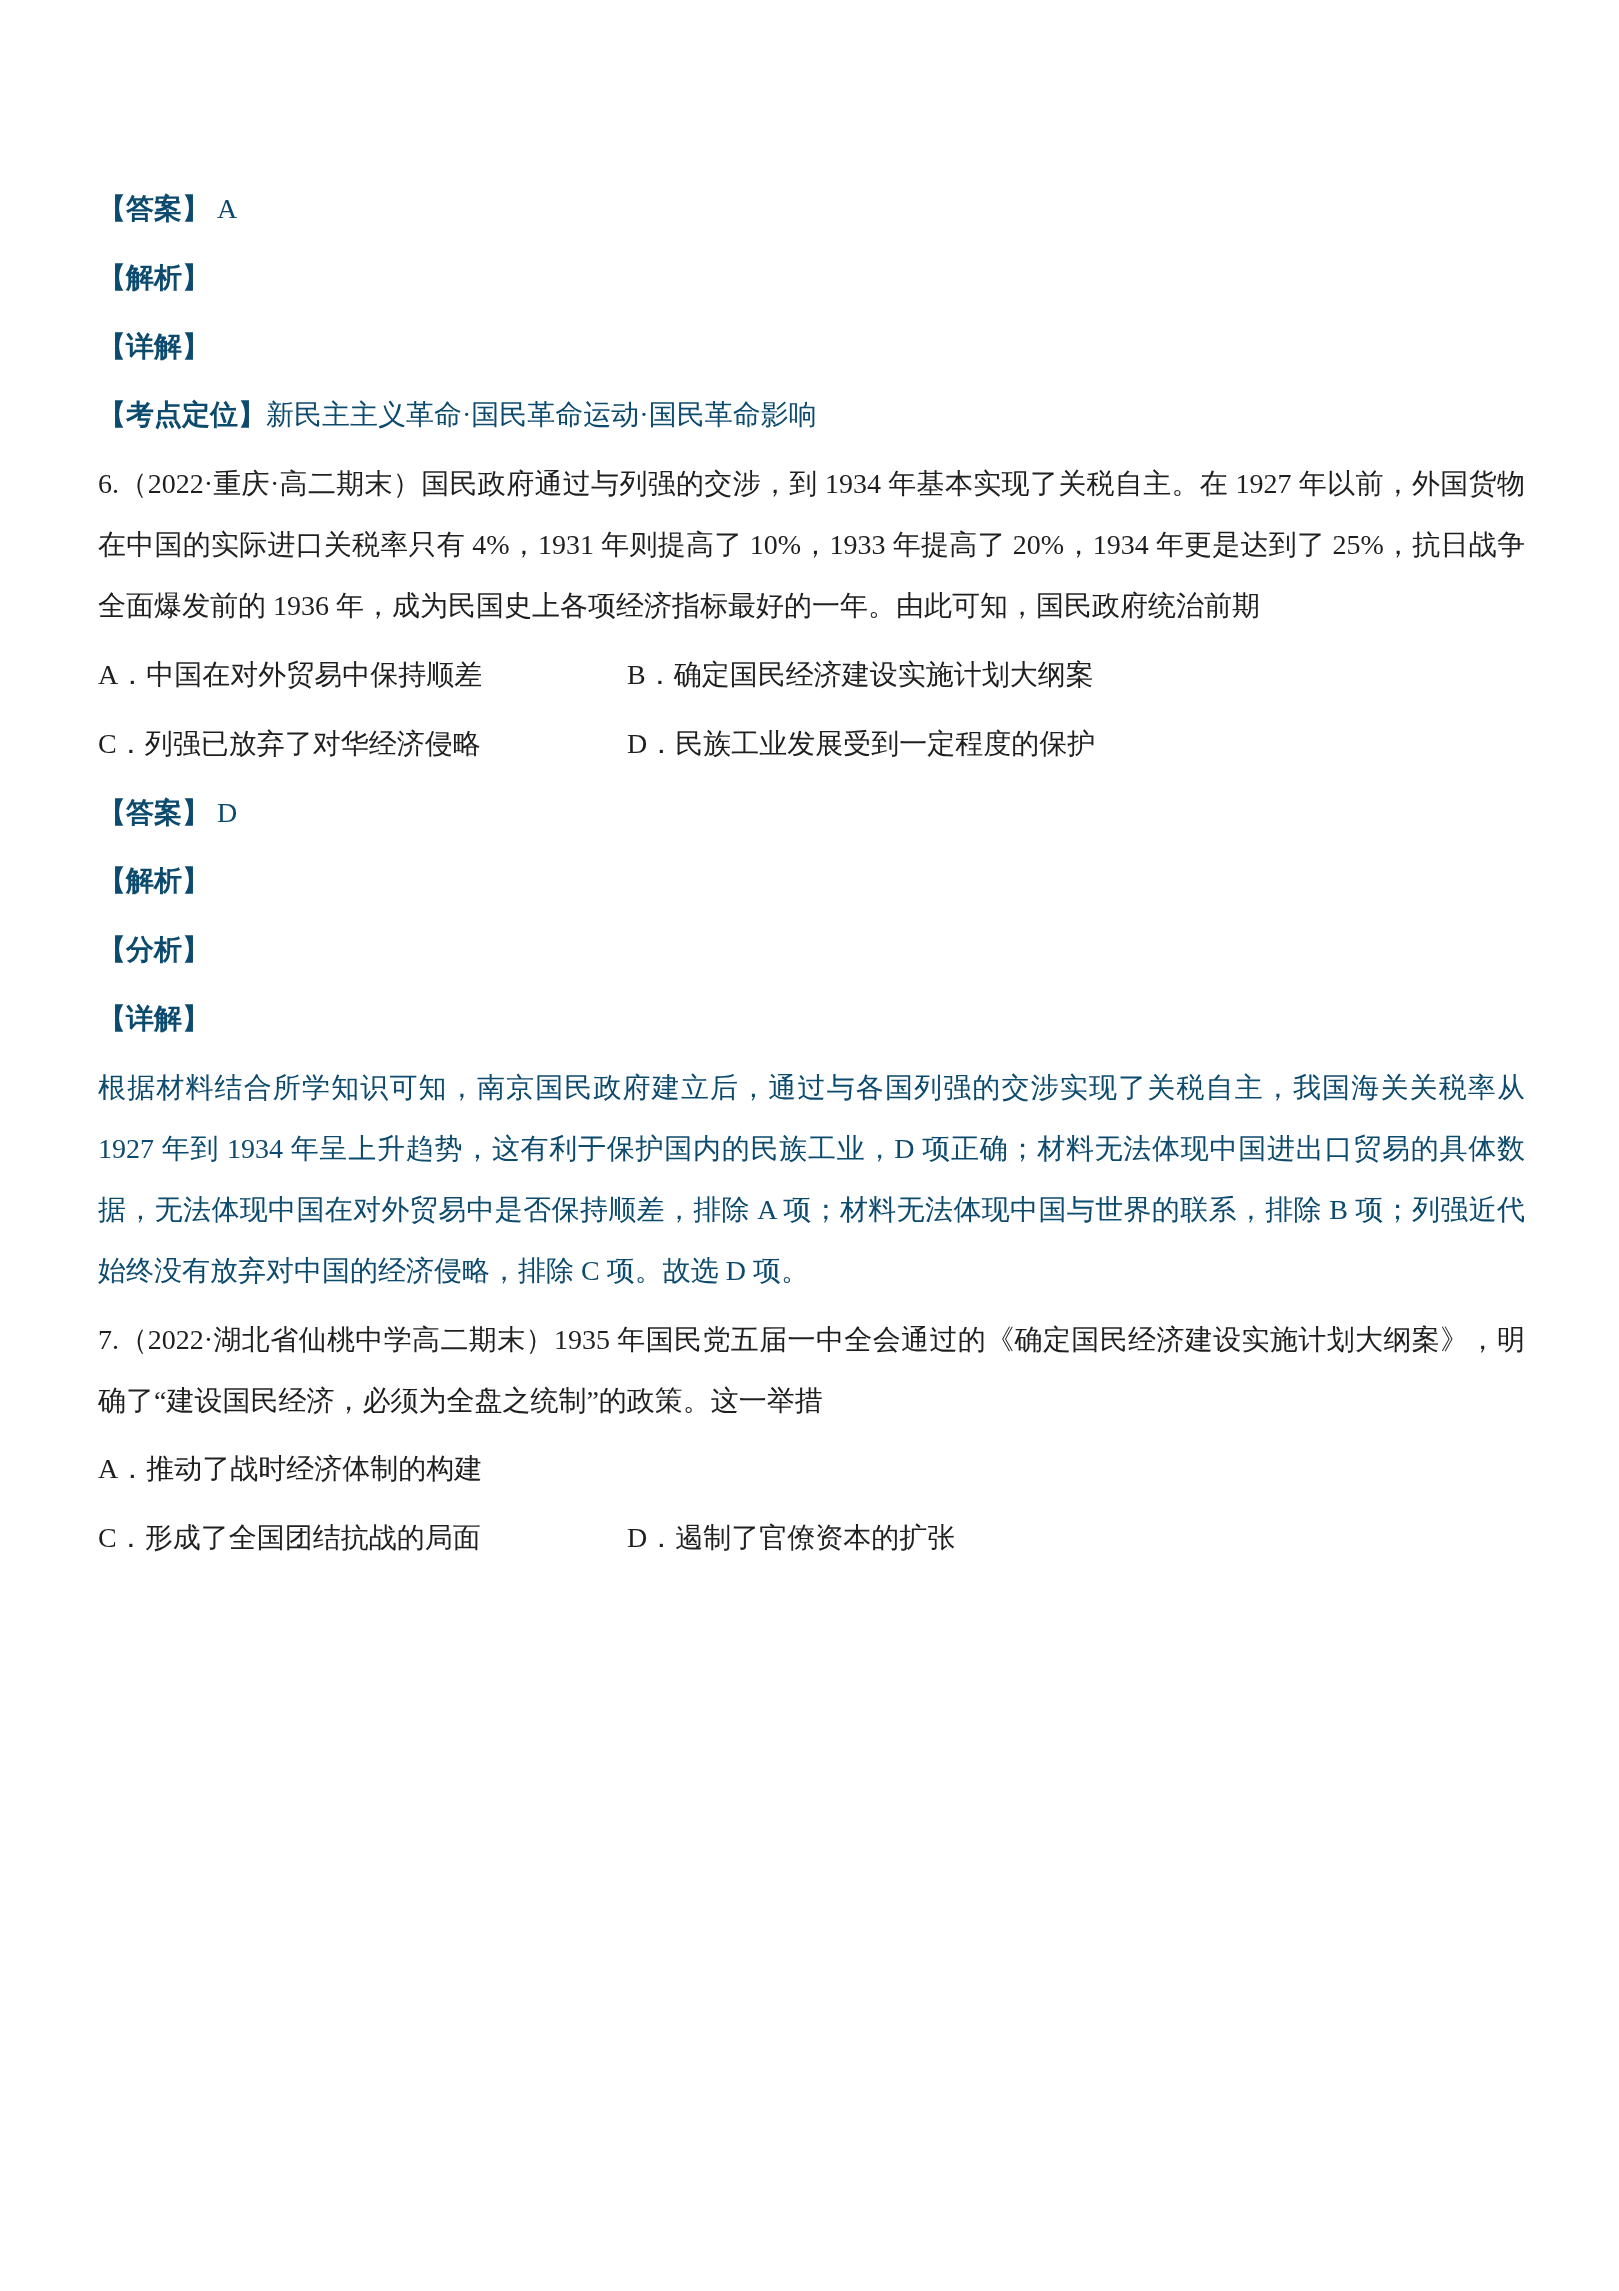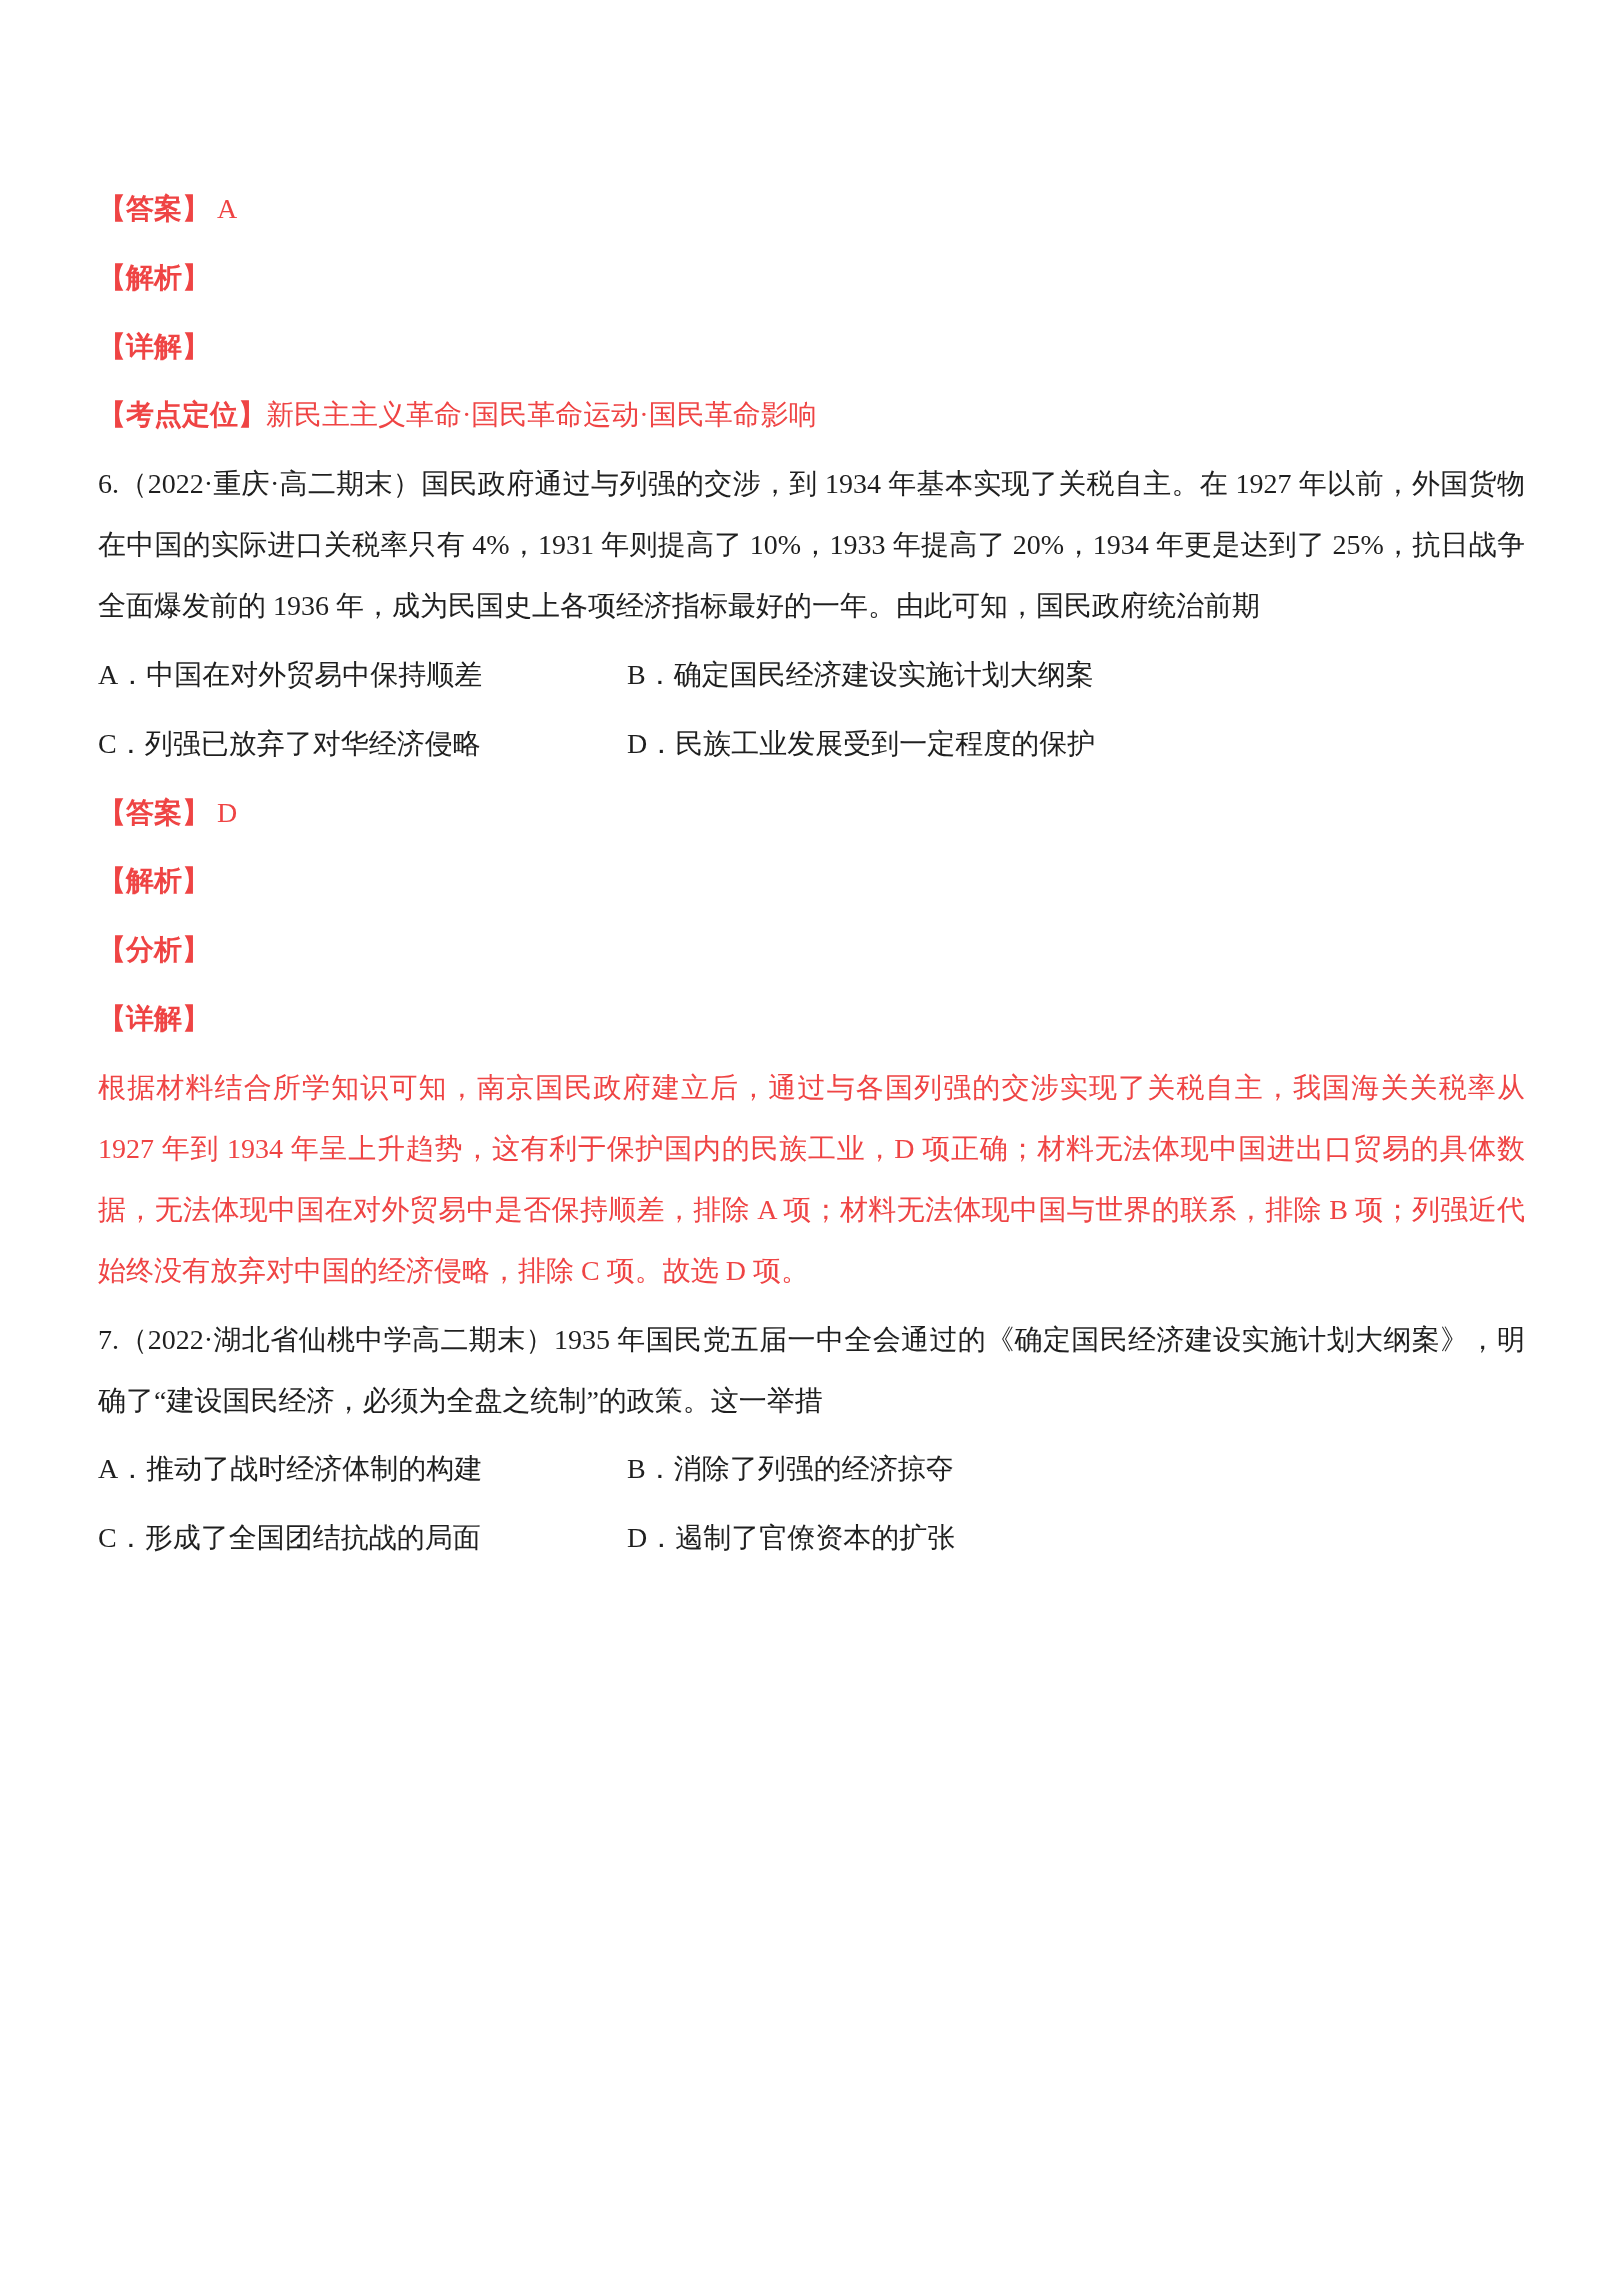--- a/index.html
+++ b/index.html
@@ -16,21 +16,21 @@
     height: 2292px;
     padding: 178px 94px 0 98px;
   }
   .page p {
     margin: 0 0 7.8px 0;
     font-size: 28px;
     line-height: 61px;
   }
   .body-text { text-align: justify; }
   .label-line { margin-bottom: 9.8px; }
-  .red { color: #ef4444; }
+  .red { color: #0c4a6e; }
   .bold { font-weight: bold; }
   .ans-val { padding-left: 6.9px; }
   .opt-row { display: flex; margin-bottom: 0; align-items: flex-end; }
   .opt-cell { flex: none; width: 529px; }
   .opt-cell:last-child { width: auto; }
 </style>
 </head>
 <body>
 
 <div class="page">
@@ -72,21 +72,20 @@
   <p class="label-line">
     <span class="red bold">【详解】</span>
   </p>
   <p class="red body-text">根据材料结合所学知识可知，南京国民政府建立后，通过与各国列强的交涉实现了关税自主，我国海关关税率从 1927 年到 1934 年呈上升趋势，这有利于保护国内的民族工业，D 项正确；材料无法体现中国进出口贸易的具体数据，无法体现中国在对外贸易中是否保持顺差，排除 A 项；材料无法体现中国与世界的联系，排除 B 项；列强近代始终没有放弃对中国的经济侵略，排除 C 项。故选 D 项。</p>
 
   <p class="body-text">
     <span>7.</span><span>（2022·湖北省仙桃中学高二期末）</span><span>1935 年国民党五届一中全会通过的《确定国民经济建设实施计划大纲案》，明确了“建设国民经济，必须为全盘之统制”的政策。这一举措</span>
   </p>
   <p class="opt-row">
     <span class="opt-cell"><span>A．</span><span>推动了战时经济体制的构建</span></span>
-    <span class="opt-cell"><span>B．</span><span>消除了列强的经济掠夺</span></span>
   </p>
   <p class="opt-row">
     <span class="opt-cell"><span>C．</span><span>形成了全国团结抗战的局面</span></span>
     <span class="opt-cell"><span>D．</span><span>遏制了官僚资本的扩张</span></span>
   </p>
 
 </div>
 
 
 </body></html>

